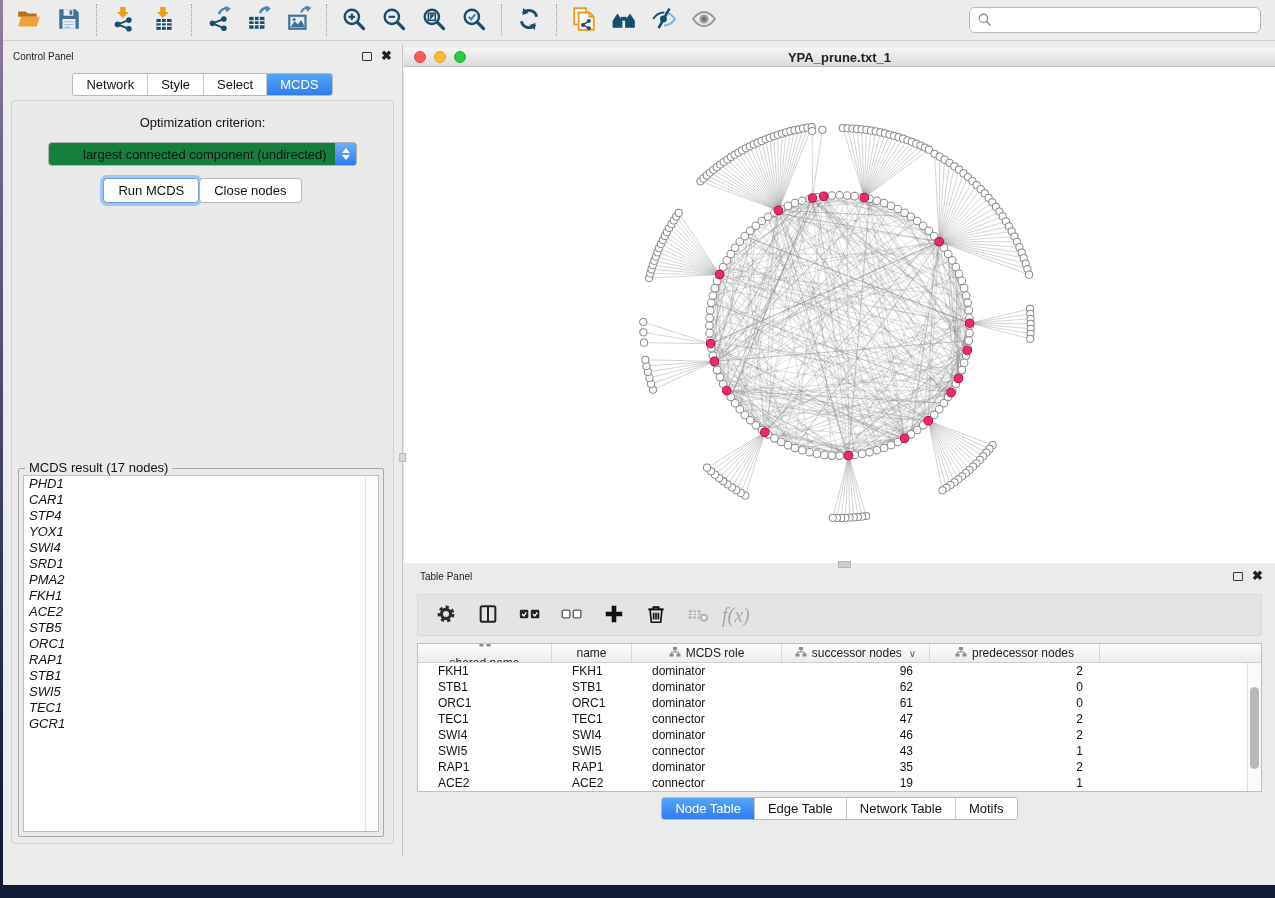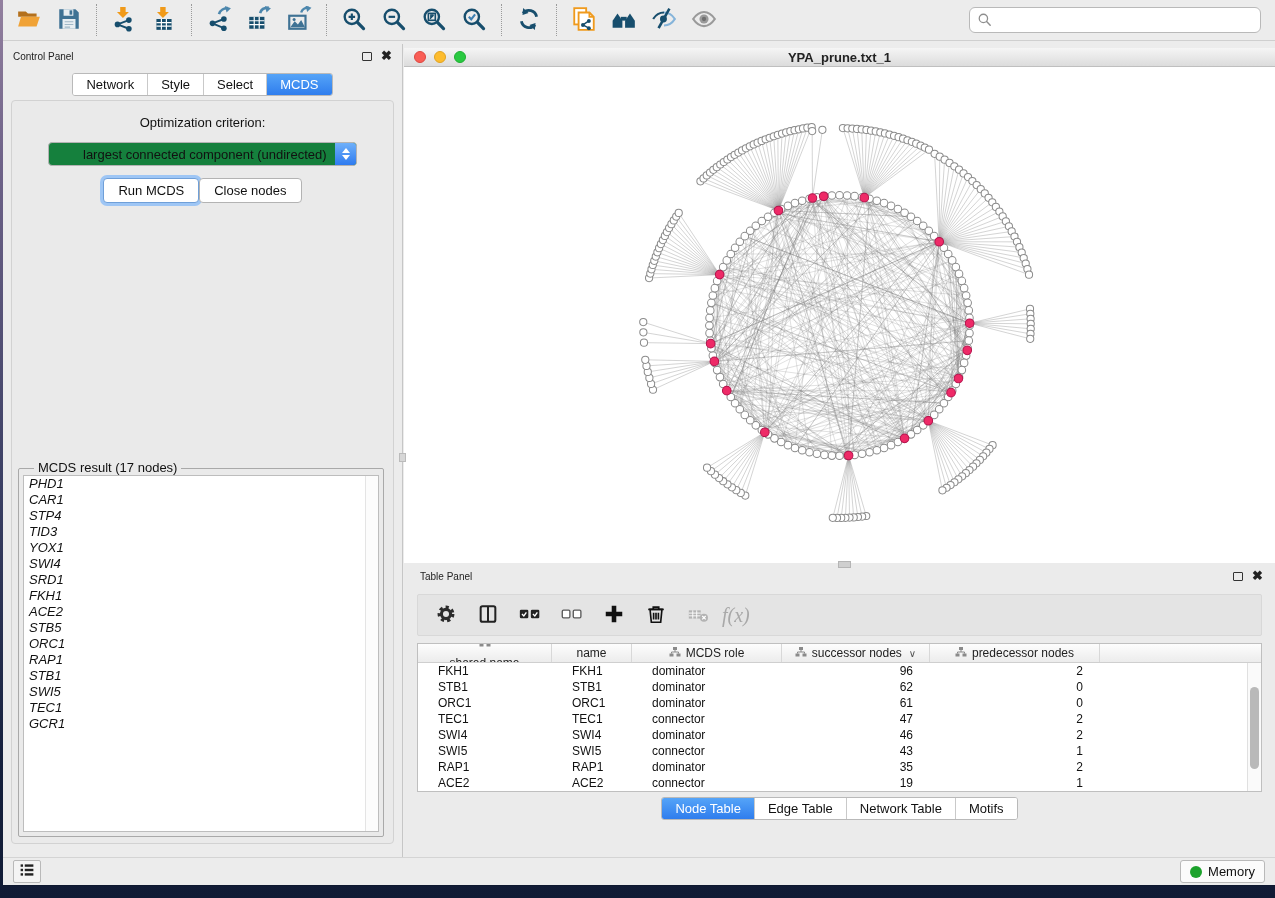--- a/index.html
+++ b/index.html
@@ -38,21 +38,21 @@
   .dropdown { margin:12px 36px 0 36px; height:24px; background:#15803d; border:1px solid #b3b3b3; border-radius:4px; display:flex; align-items:center; cursor:pointer; position:relative;padding-left:24px; }
   .dropdown .val { flex:1; font-size:13px; color:#111; padding-left:10px; white-space:nowrap; overflow:hidden; }
   .dd-stepper { width:21px; height:22px; background:linear-gradient(#6fb0f9,#2e7bf0); border-radius:0 3px 3px 0; display:flex; flex-direction:column; align-items:center; justify-content:center; gap:2px; }
   .tri-up { width:0; height:0; border-left:4px solid transparent; border-right:4px solid transparent; border-bottom:5px solid #fff; }
   .tri-dn { width:0; height:0; border-left:4px solid transparent; border-right:4px solid transparent; border-top:5px solid #fff; }
   .btn-row { display:flex; justify-content:center; margin-top:12px; }
   .pbtn { font-size:13px; color:#111; background:#fff; border:1px solid #b3b3b3; border-radius:4px; padding:4px 14px; cursor:pointer; }
   .pbtn.focusring { box-shadow:0 0 0 3px #9ec6f5; border-color:#6f9fd8; }
 
   .mcds-box { position:absolute; left:6px; right:9px; top:367px; bottom:6px; border:1px solid #a9a9a9; border-radius:2px; }
-  .mcds-legend { position:absolute; top:-9px; left:15px; background:#eaeaea; padding:0 4px; font-size:13px; color:#111; }
+  .mcds-legend { position:absolute; top:-9px; left:6px; background:#eaeaea; padding:0 4px; font-size:13px; color:#111; }
   .mcds-list { position:absolute; left:4px; right:4px; top:6px; bottom:4px; background:#fff; border:1px solid #bdbdbd; overflow:hidden;font-style:italic; }
   .mcds-scroll { position:absolute; right:0; top:0; bottom:0; width:13px; background:#fcfcfc; border-left:1px solid #e4e4e4; }
   .mcds-item { font-size:13px; color:#111; line-height:16px; padding-left:5px; }
 
   
   .net-region { position:absolute; left:401px; top:48px; right:0; height:517px; background:#fff; }
   .net-titlebar { height:19px; background:linear-gradient(#f5f5f5,#dcdcdc); border-bottom:1px solid #bfbfbf; position:relative; display:flex; align-items:center; }
   .lights { display:flex; gap:8px; margin-left:10px; }
   .light { width:12px; height:12px; border-radius:50%; cursor:pointer; }
   .light.red { background:#f95e56; border:1px solid #dd4740; }
@@ -268,24 +268,24 @@
         <button class="pbtn focusring">Run MCDS</button>
         <button class="pbtn">Close nodes</button>
       </div>
       <div class="mcds-box">
         <span class="mcds-legend">MCDS result (17 nodes)</span>
         <div class="mcds-list">
           <div class="mcds-scroll"></div>
         <div class="mcds-item">PHD1</div>
             <div class="mcds-item">CAR1</div>
             <div class="mcds-item">STP4</div>
-            <div class="mcds-item">TID3</div>
             <div class="mcds-item">YOX1</div>
             <div class="mcds-item">SWI4</div>
             <div class="mcds-item">SRD1</div>
+            <div class="mcds-item">PMA2</div>
             <div class="mcds-item">FKH1</div>
             <div class="mcds-item">ACE2</div>
             <div class="mcds-item">STB5</div>
             <div class="mcds-item">ORC1</div>
             <div class="mcds-item">RAP1</div>
             <div class="mcds-item">STB1</div>
             <div class="mcds-item">SWI5</div>
             <div class="mcds-item">TEC1</div>
             <div class="mcds-item">GCR1</div>
           </div>
@@ -1342,32 +1342,14 @@
     <div class="tp-tabs-row">
       <span class="seg">
         <span class="segi active">Node Table</span>
         <span class="segi">Edge Table</span>
         <span class="segi">Network Table</span>
         <span class="segi">Motifs</span>
       </span>
     </div>
   </div>
 
-  <div class="statusbar">
-    <button class="sq-btn">
-        <span><svg width="18" height="18" viewBox="0 0 24 24">
-            <g fill="#222">
-              <rect x="3.5" y="4.5" width="3.2" height="3.2"></rect>
-              <rect x="3.5" y="10.4" width="3.2" height="3.2"></rect>
-              <rect x="3.5" y="16.3" width="3.2" height="3.2"></rect>
-              <rect x="9" y="4.5" width="11.5" height="3.2"></rect>
-              <rect x="9" y="10.4" width="11.5" height="3.2"></rect>
-              <rect x="9" y="16.3" width="11.5" height="3.2"></rect>
-            </g>
-          </svg></span>
-      </button>
-    <button class="memory-btn">
-      <span class="memdot"></span>
-      <span>Memory</span>
-    </button>
-  </div>
 
 </div>
 
 </body></html>

